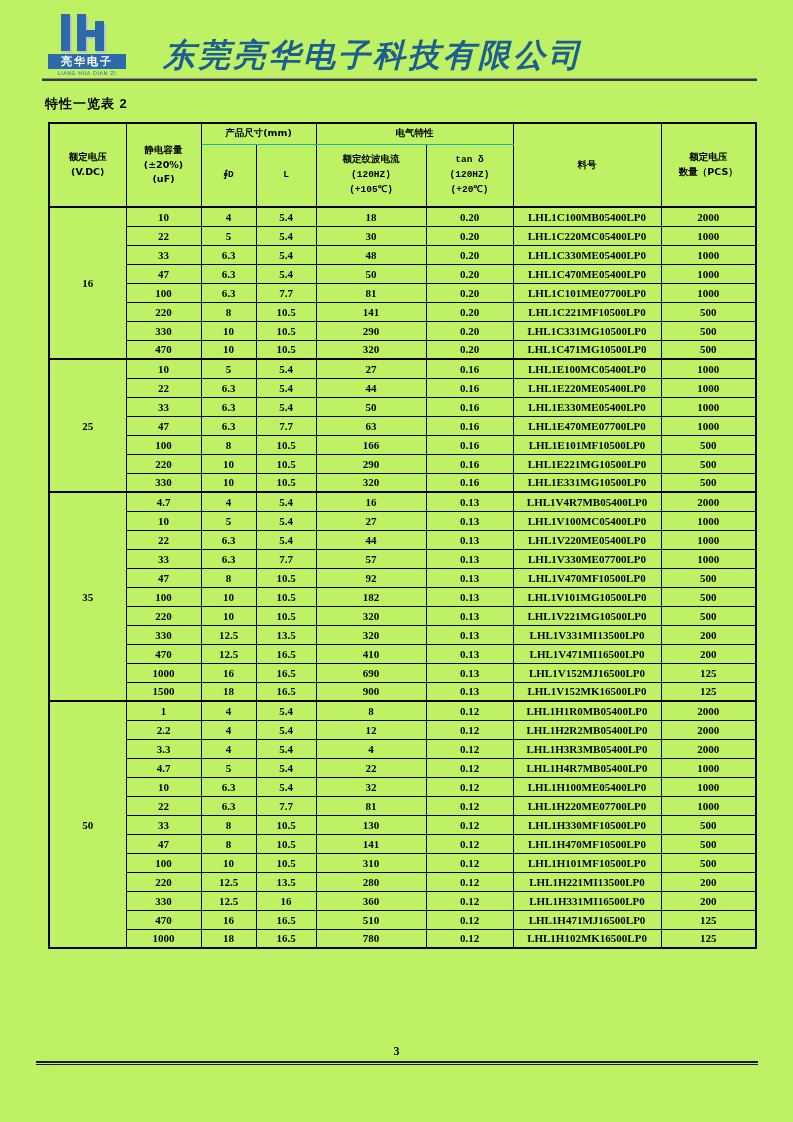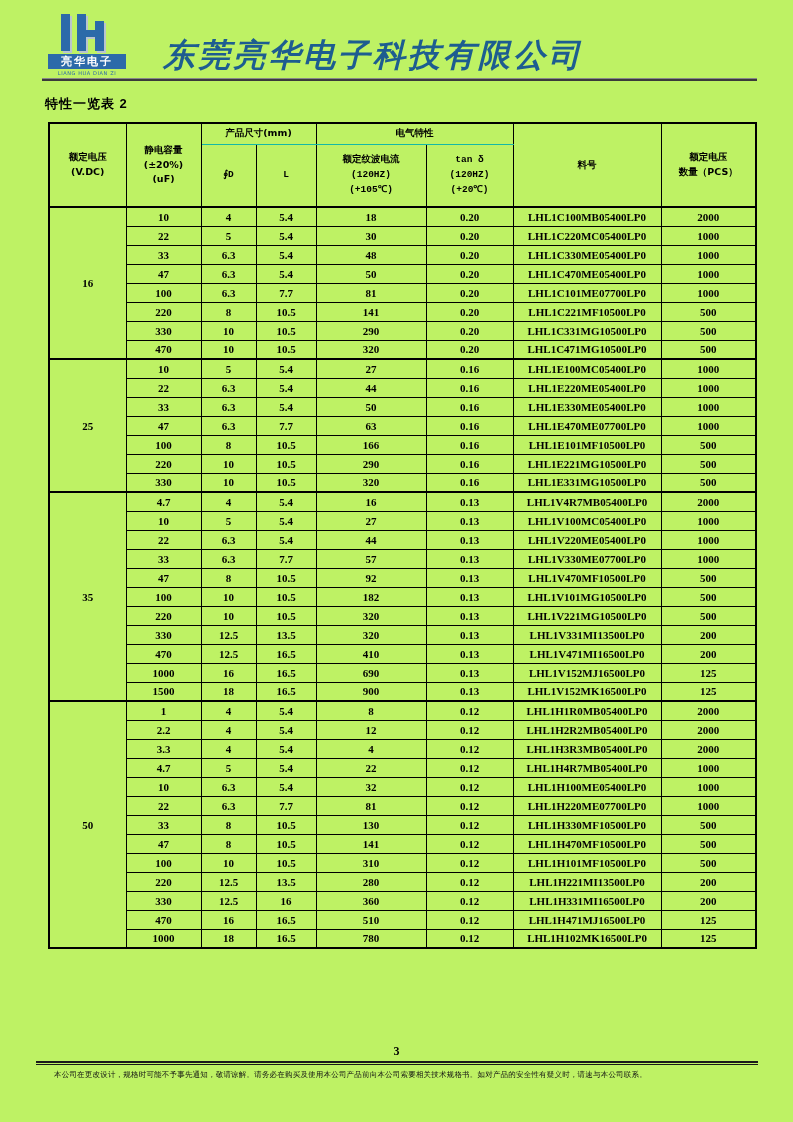--- a/index.html
+++ b/index.html
@@ -505,15 +505,14 @@
           <td>780</td>
           <td>0.12</td>
           <td class="part-no">LHL1H102MK16500LP0</td>
           <td>125</td>
         </tr>
       </tbody>
   </table>
 
   <div class="page-number">3</div>
   <div class="footer-rule"></div>
-  <div class="footer-note">本公司在更改设计，规格时可能不予事先通知，敬请谅解。请务必在购买及使用本公司产品前向本公司索要相关技术规格书。如对产品的安全性有疑义时，请速与本公司联系。</div>
 
 </div>
 
 </body></html>

